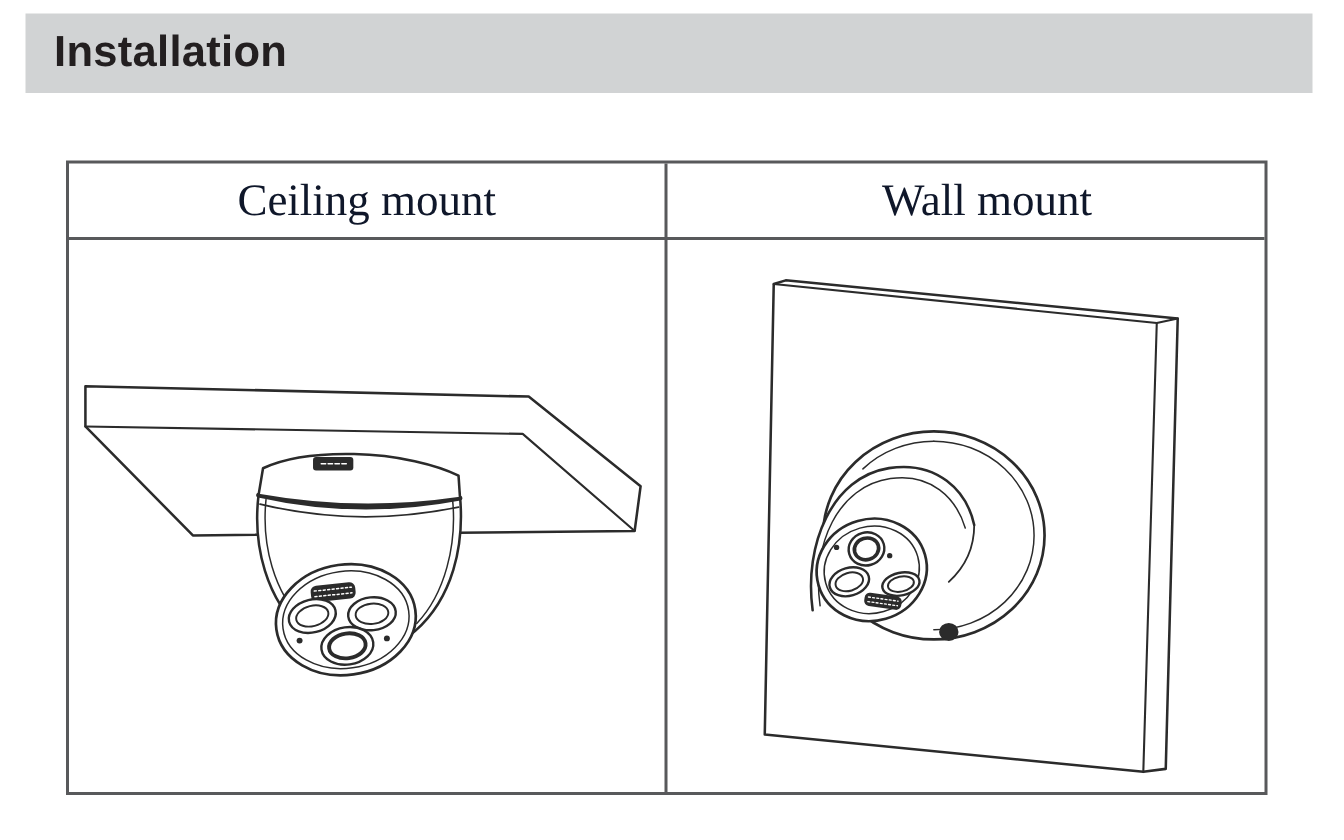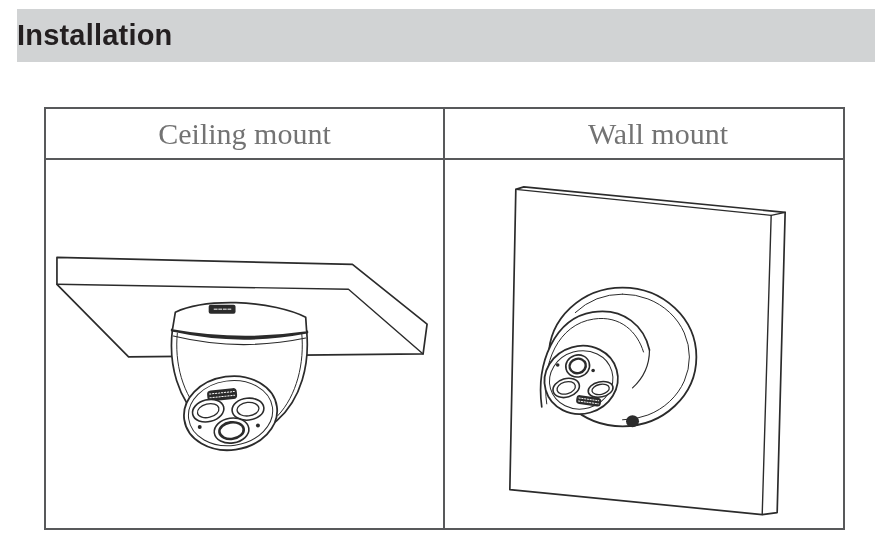--- a/index.html
+++ b/index.html
@@ -6,32 +6,32 @@
   body{
     width:896px;height:560px;position:relative;overflow:hidden;
     background:#ffffff;
     font-family:"Liberation Sans","DejaVu Sans",sans-serif;
   }
   .header-bar{
     position:absolute;left:17px;top:9px;width:858px;height:53px;
     background:#d1d3d4;display:flex;align-items:center;
   }
   .header-bar .title{
-    font-size:29px;font-weight:bold;color:#231f20;
+    padding-left:19px;font-size:29px;font-weight:bold;color:#231f20;
     letter-spacing:0.2px;
   }
   .mount-table{
     position:absolute;left:44px;top:107px;width:801px;height:423px;
     border:2px solid #58595b;box-sizing:border-box;background:#fff;
   }
   .thead{display:flex;height:49px;border-bottom:2px solid #58595b;box-sizing:content-box;}
   .th{
     display:flex;align-items:center;justify-content:center;
     font-family:"Liberation Serif","DejaVu Serif",serif;
-    font-size:30px;color:#737373;
+    font-size:30px;color:#0f172a;
   }
   .th.c1{width:399px;border-right:2px solid #58595b;box-sizing:border-box;}
   .th.c2{flex:1;margin-left:28px;}
   .tbody{display:flex;height:368px;}
   .td{position:relative;}
   .td.c1{width:399px;border-right:2px solid #58595b;box-sizing:border-box;}
   .td.c2{flex:1;}
   .td svg{display:block;width:100%;height:100%;}
 </style>
 </head>

